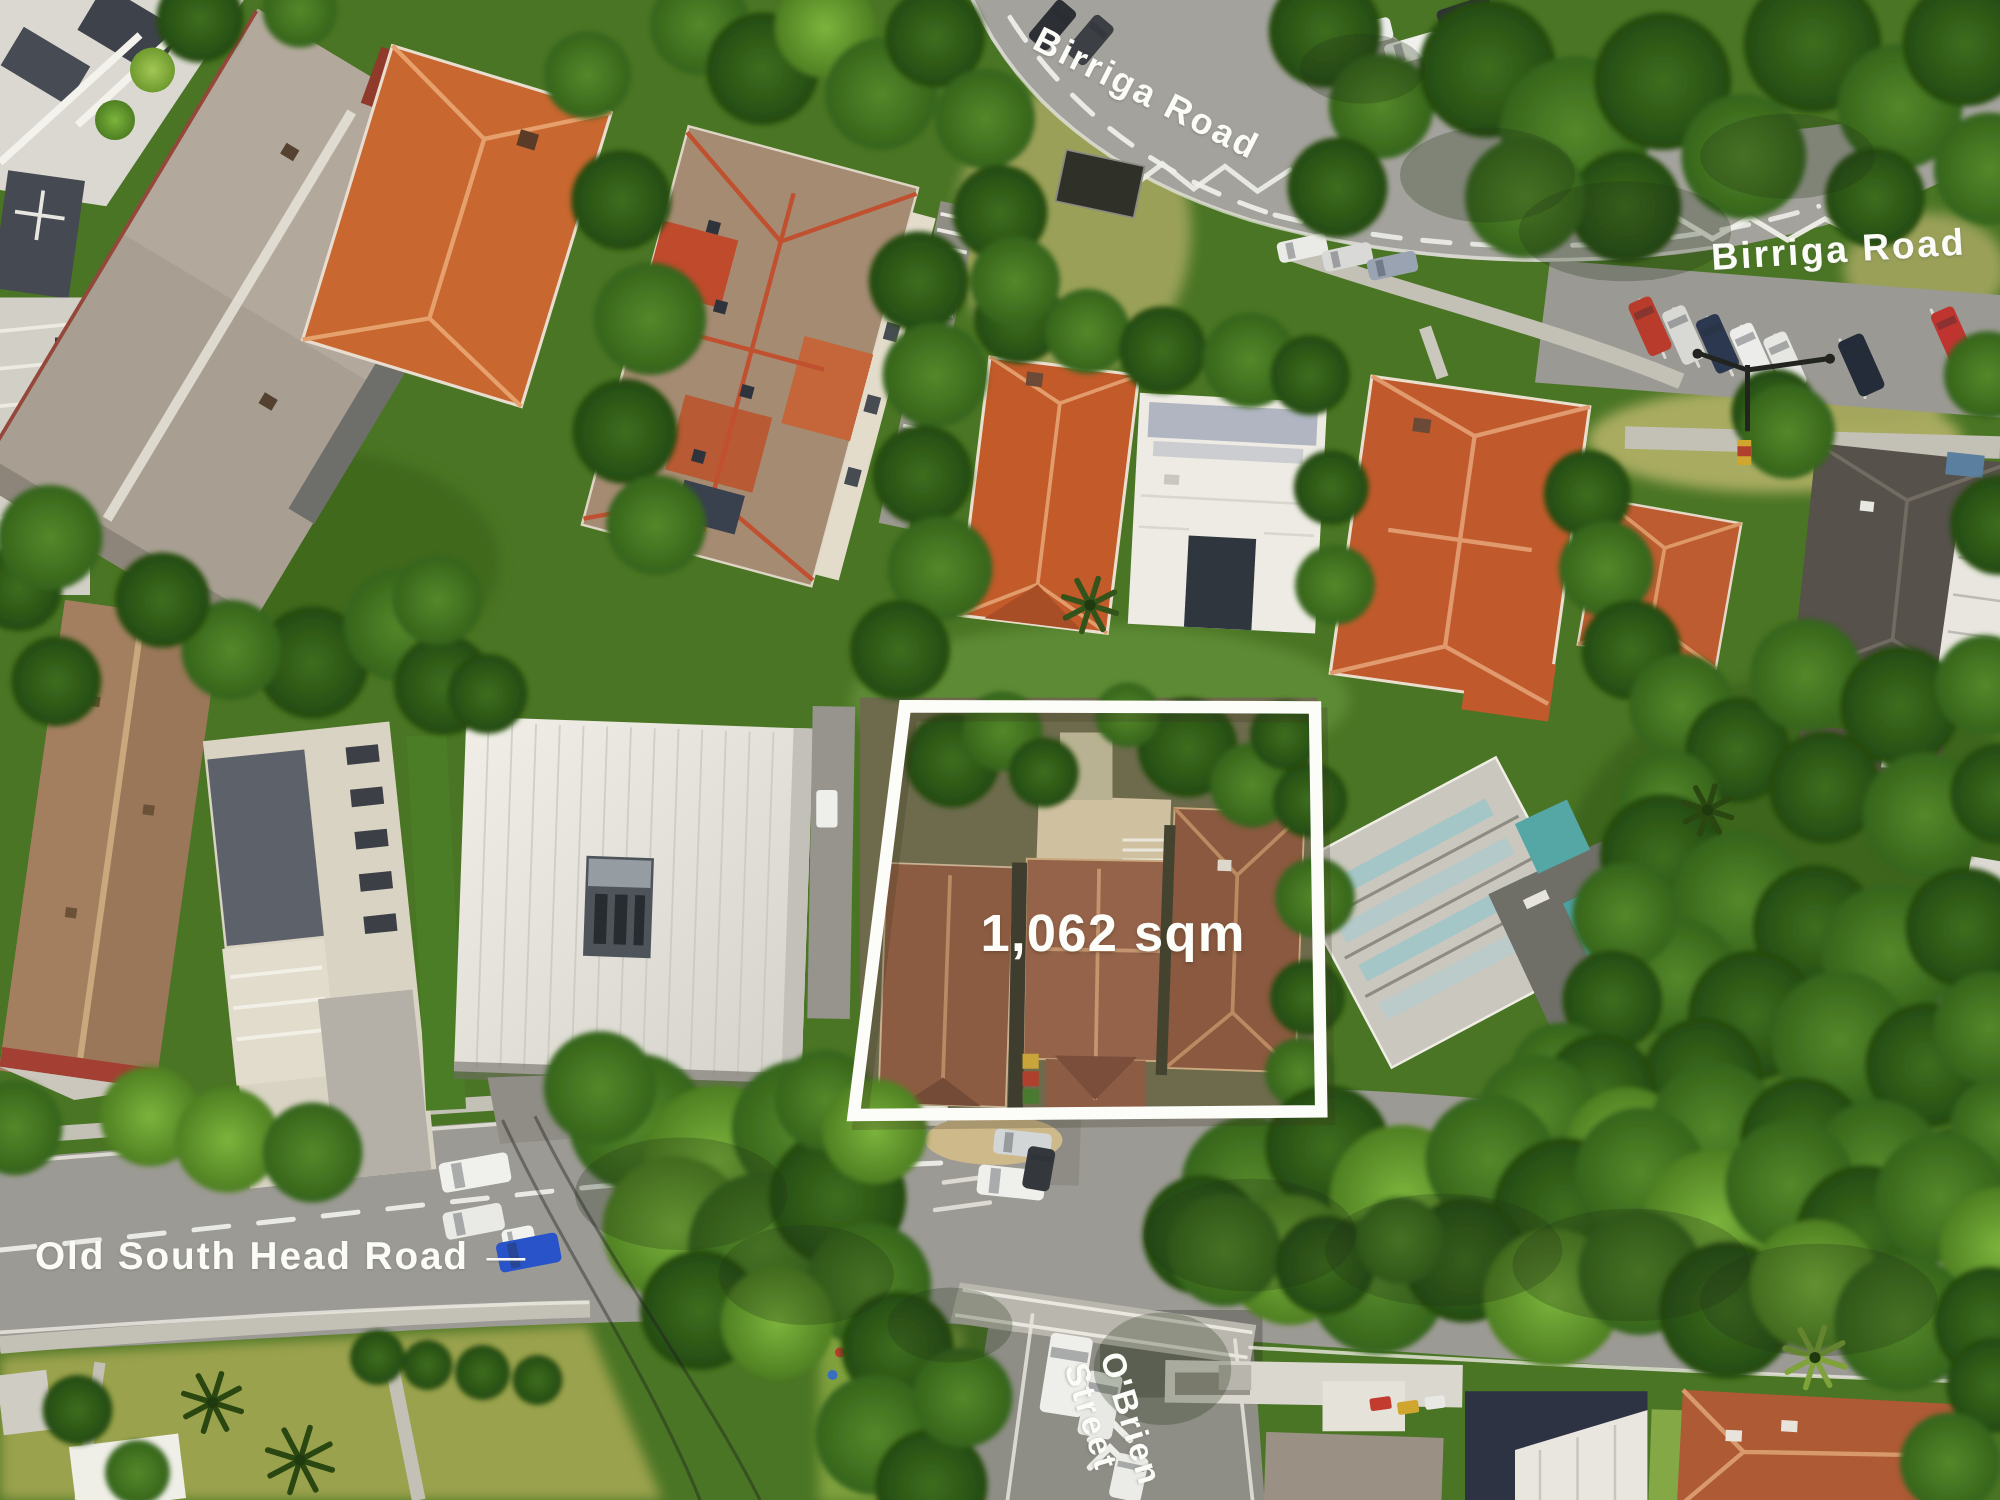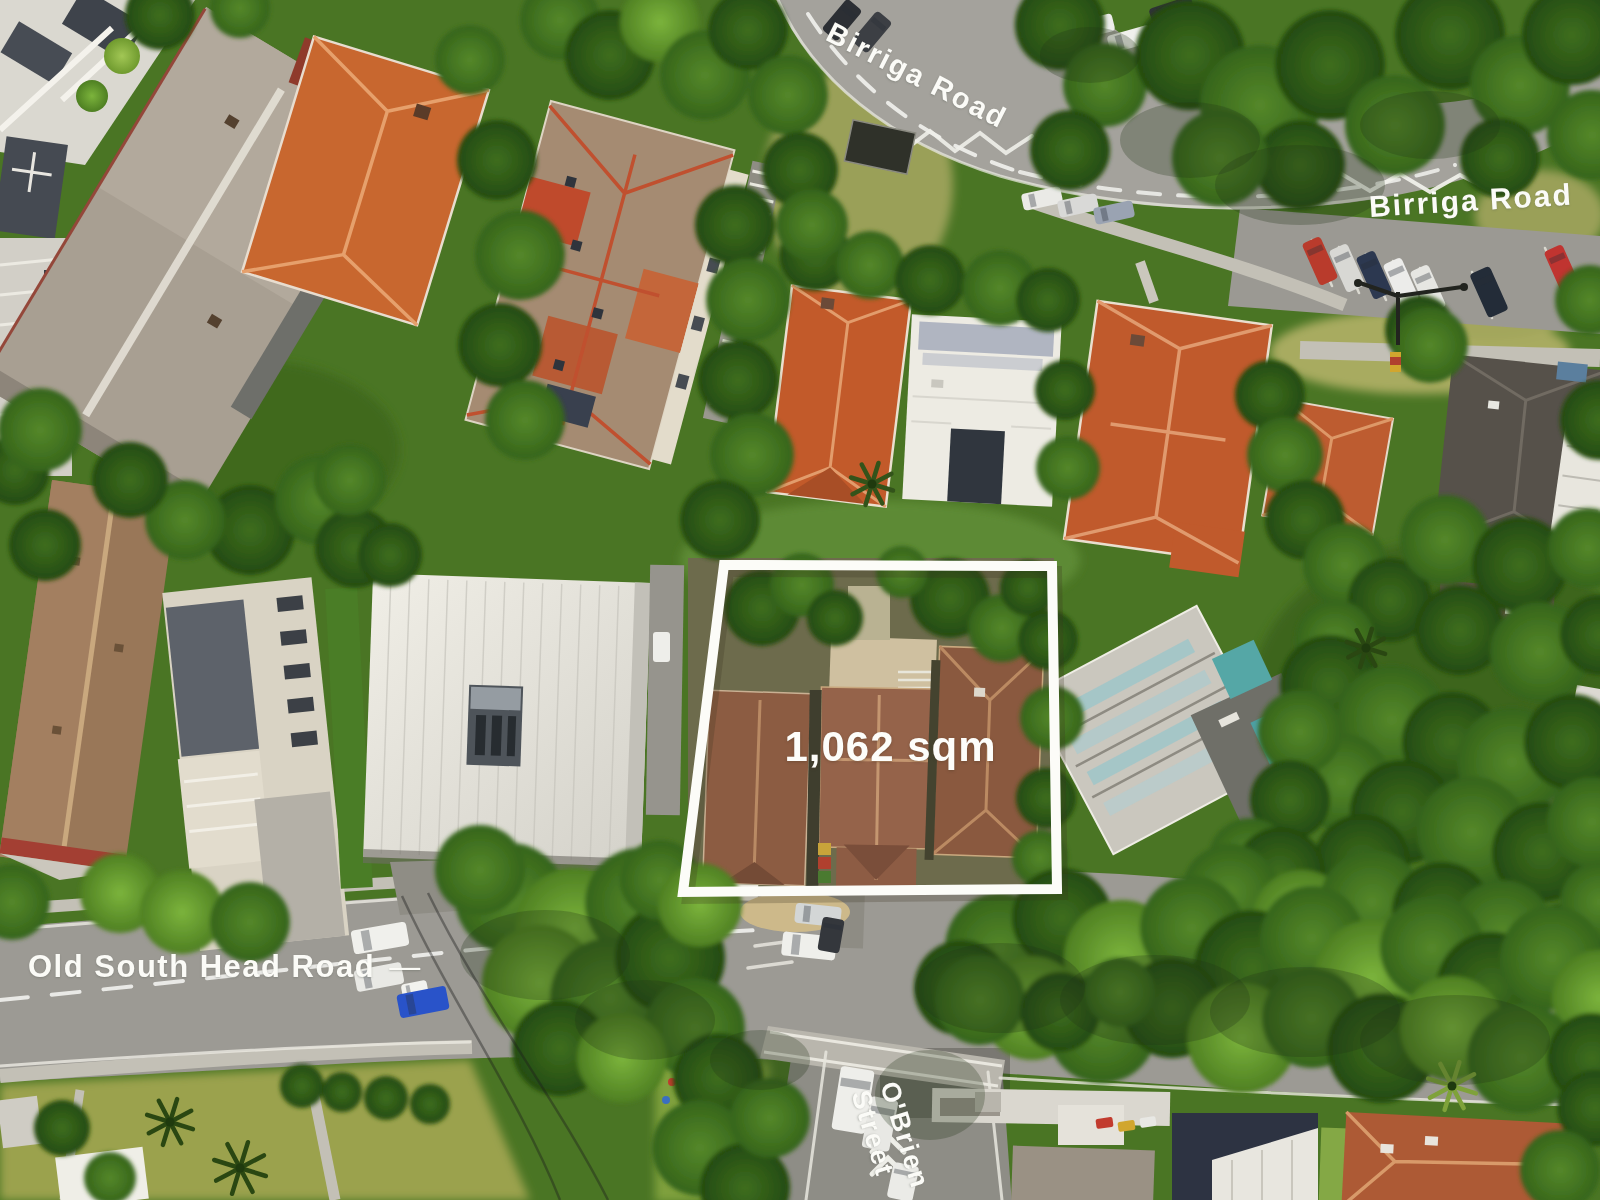--- a/index.html
+++ b/index.html
@@ -5,21 +5,21 @@
   html,body{margin:0;padding:0;background:#222;}
   #stage{position:relative;width:1600px;height:1200px;overflow:hidden;
          font-family:"Liberation Sans","DejaVu Sans",sans-serif;background:#4a7524;}
   #scene{position:absolute;left:0;top:0;width:1600px;height:1200px;display:block;}
   .road-label{position:absolute;color:#fbfbf7;font-weight:700;white-space:nowrap;
               text-shadow:0 1px 2px rgba(90,95,85,.35);}
   #lbl-birriga-top{left:836px;top:16px;font-size:29px;letter-spacing:2px;
                    transform:rotate(27deg);transform-origin:0 0;}
   #lbl-birriga-right{left:1368px;top:190px;font-size:30px;letter-spacing:2px;
                      transform:rotate(-3.5deg);transform-origin:0 0;}
-  #lbl-oshr{left:28px;top:949px;font-size:31px;letter-spacing:1.5px;}
+  #lbl-oshr{left:28px;top:987px;font-size:31px;letter-spacing:1.5px;}
   #lbl-oshr .dash{margin-left:14px;font-weight:400;}
   #lbl-obrien{left:903px;top:1078px;font-size:27px;letter-spacing:2px;line-height:1.12;
               transform:rotate(73deg);transform-origin:0 0;}
   #lbl-lot{position:absolute;left:724px;top:703px;width:333px;text-align:center;
            color:#fdfdfa;font-weight:700;font-size:42px;letter-spacing:1px;white-space:nowrap;
            text-shadow:0 1px 3px rgba(80,60,40,.45);margin-top:20px;}
 </style>
 </head>
 <body>
 

